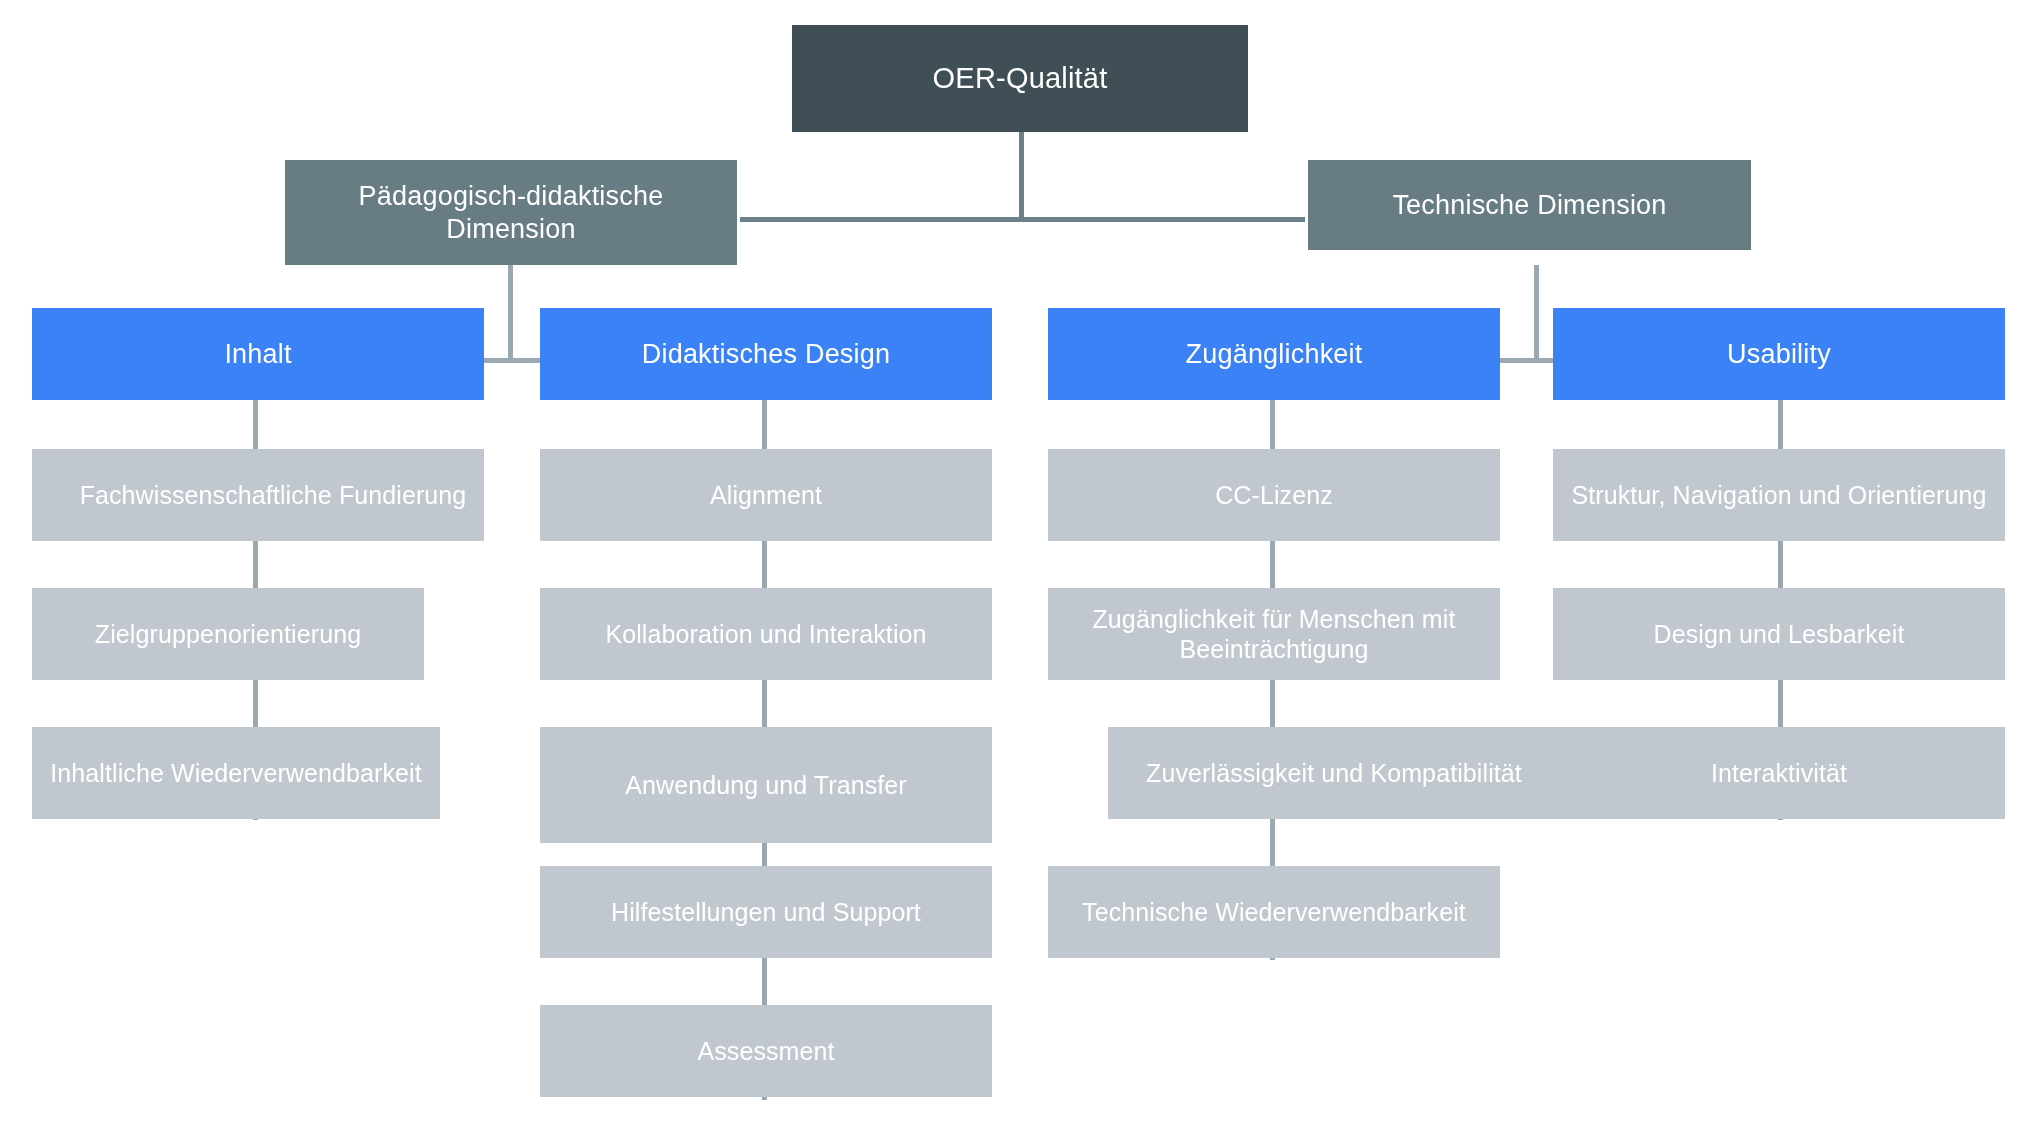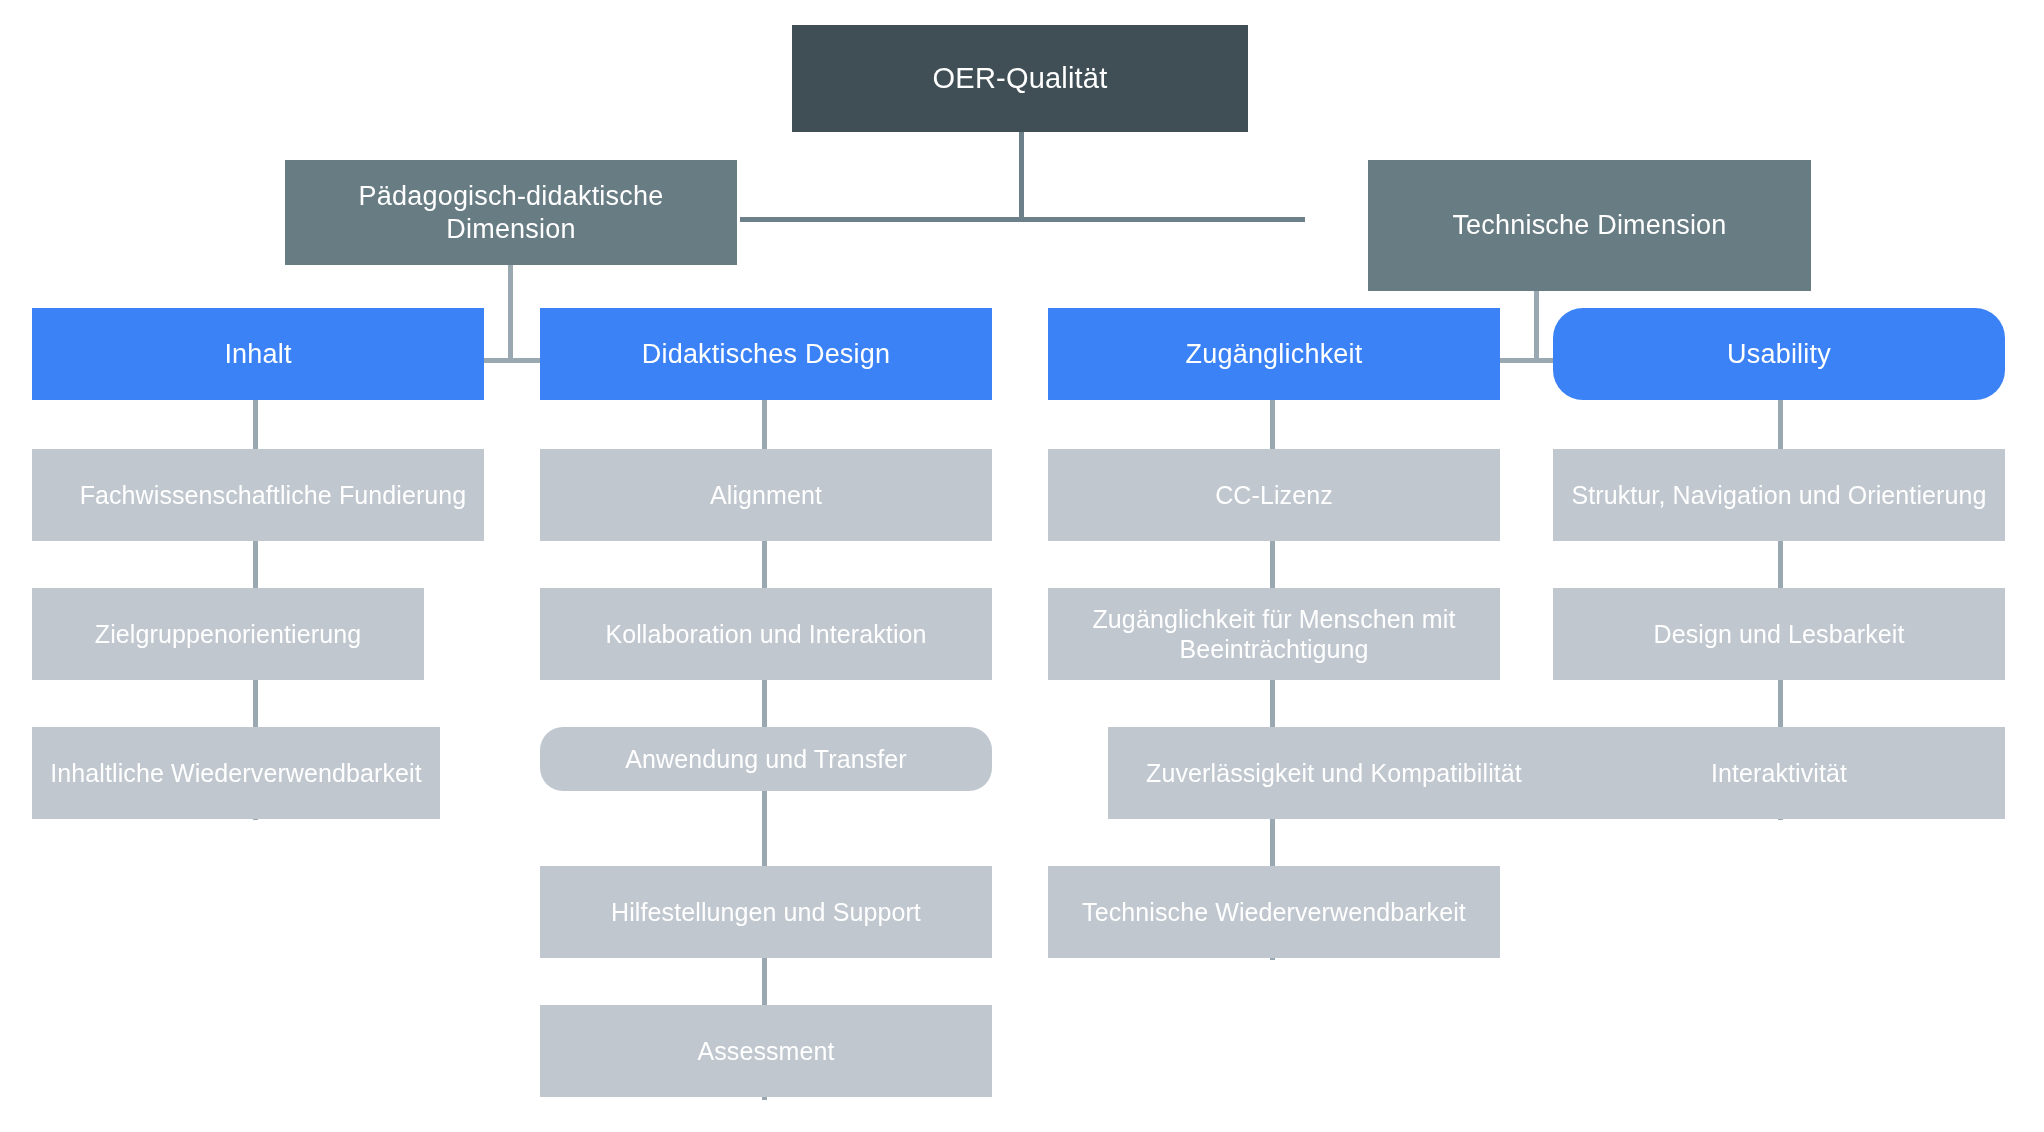--- a/index.html
+++ b/index.html
@@ -80,57 +80,57 @@
   <div class="conn" style="left:1778px; top:400px; width:5px; height:420px;"></div>
 
   <div class="node root" style="left:792px; top:25px; width:456px; height:107px;">
     <span>OER-Qualität</span>
   </div>
 
   <div class="node dimension" style="left:285px; top:160px; width:452px; height:105px;">
     <span>Pädagogisch-didaktische Dimension</span>
   </div>
 
-  <div class="node dimension" style="left:1368px; top:160px; width:443px; height:131px;">
+  <div class="node dimension" style="left:1308px; top:160px; width:443px; height:90px;">
     <span>Technische Dimension</span>
   </div>
 
   <div class="node category" style="left:32px; top:308px; width:452px; height:92px;">
     <span>Inhalt</span>
   </div>
 
   <div class="node category" style="left:540px; top:308px; width:452px; height:92px;">
     <span>Didaktisches Design</span>
   </div>
 
   <div class="node category" style="left:1048px; top:308px; width:452px; height:92px;">
     <span>Zugänglichkeit</span>
   </div>
 
-  <div class="node category" style="left:1553px; top:308px; width:452px; height:92px;border-radius:30px;">
+  <div class="node category" style="left:1553px; top:308px; width:452px; height:92px;">
     <span>Usability</span>
   </div>
 
   <div class="node leaf" style="left:32px; top:449px; width:452px; height:92px;padding-left:40px;">
     <span>Fachwissenschaftliche Fundierung</span>
   </div>
   <div class="node leaf" style="left:32px; top:588px; width:392px; height:92px;">
     <span>Zielgruppenorientierung</span>
   </div>
   <div class="node leaf" style="left:32px; top:727px; width:408px; height:92px;">
     <span>Inhaltliche Wiederverwendbarkeit</span>
   </div>
 
   <div class="node leaf" style="left:540px; top:449px; width:452px; height:92px;">
     <span>Alignment</span>
   </div>
   <div class="node leaf" style="left:540px; top:588px; width:452px; height:92px;">
     <span>Kollaboration und Interaktion</span>
   </div>
-  <div class="node leaf" style="left:540px; top:727px; width:452px; height:64px;border-radius:23px;">
+  <div class="node leaf" style="left:540px; top:727px; width:452px; height:116px;">
     <span>Anwendung und Transfer</span>
   </div>
   <div class="node leaf" style="left:540px; top:866px; width:452px; height:92px;">
     <span>Hilfestellungen und Support</span>
   </div>
   <div class="node leaf" style="left:540px; top:1005px; width:452px; height:92px;">
     <span>Assessment</span>
   </div>
 
   <div class="node leaf" style="left:1048px; top:449px; width:452px; height:92px;">

